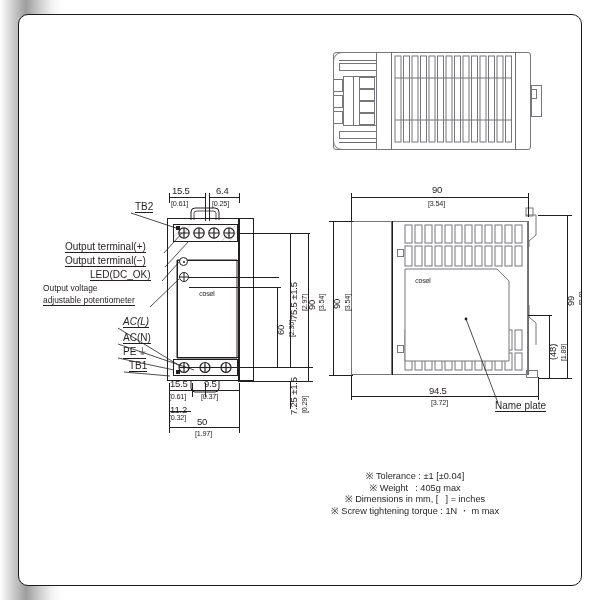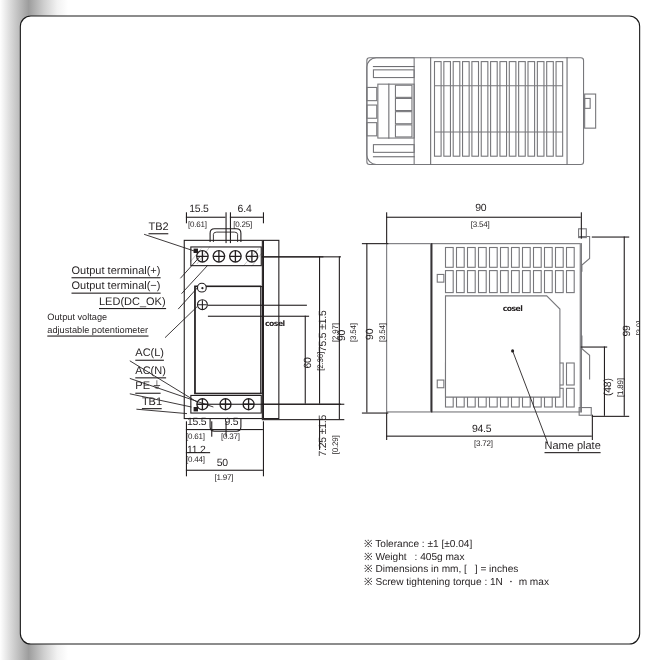--- a/index.html
+++ b/index.html
@@ -25,22 +25,22 @@
   .boxb{position:absolute;border:1.6px solid #231f20;box-sizing:border-box;}
   .fill{position:absolute;background:#231f20;}
   .t{position:absolute;white-space:nowrap;color:#231f20;font-family:"Liberation Sans",sans-serif;}
   .dim{font-size:9.5px;letter-spacing:-0.2px;}
   .dimsm{font-size:7.3px;letter-spacing:-0.2px;}
   .lbl{font-size:10px;}
   .lblsm{font-size:8.4px;}
   .ul{border-bottom:1px solid #231f20;padding-bottom:0px;}
   .rot{transform-origin:0 0;transform:rotate(-90deg);}
   .note{font-size:9.2px;color:#231f20;line-height:11.6px;white-space:nowrap;}
-  .cosel{font-size:7px;font-weight:bold;letter-spacing:-0.5px;color:#231f20;
-     font-family:"DejaVu Sans",sans-serif;margin-left:42px;}
+  .cosel{font-size:7px;font-weight:normal;letter-spacing:-0.5px;color:#231f20;
+     font-family:"DejaVu Sans",sans-serif;}
   .scr{position:absolute;border:1.4px solid #231f20;border-radius:50%;box-sizing:border-box;background:#fff;}
   svg{position:absolute;overflow:visible;}
 </style>
 </head>
 <body>
 
 <div id="sheet">
 
   <div class="dw" style="left:300px;top:22px;width:230px;height:120px;">
 
@@ -213,21 +213,21 @@
     <div class="h" style="left:150px;top:396px;width:22px;"></div>
     <div class="h" style="left:173px;top:375px;width:47px;"></div>
     <div class="h" style="left:150px;top:412px;width:70px;"></div>
     <div class="v" style="left:150px;top:368px;height:50px;"></div>
     <div class="v" style="left:173px;top:368px;height:14px;"></div>
     <div class="v" style="left:186px;top:368px;height:14px;"></div>
     <div class="v" style="left:220px;top:368px;height:50px;"></div>
     <div class="t dim" style="left:151px;top:363px;">15.5</div>
     <div class="t dimsm" style="left:150px;top:377px;">[0.61]</div>
     <div class="t dim" style="left:151px;top:389px;">11.2</div>
-    <div class="t dimsm" style="left:150px;top:398px;">[0.44]</div>
+    <div class="t dimsm" style="left:150px;top:398px;">[0.32]</div>
     <div class="t dim" style="left:185px;top:363px;">9.5</div>
     <div class="t dimsm" style="left:182px;top:377px;">[0.37]</div>
     <div class="t dim" style="left:178px;top:401px;">50</div>
     <div class="t dimsm" style="left:176px;top:414px;">[1.97]</div>
 
     <div class="t lbl ul" style="left:116px;top:186px;">TB2</div>
     <div>
       <svg width="60" height="30" style="left:112px;top:198px;">
           <line x1="0" y1="0" x2="48" y2="16" stroke="#231f20" stroke-width="0.8"></line>
         </svg>
@@ -255,21 +255,21 @@
     </div>
 
     <div class="t lblsm" style="left:24px;top:268px;">Output voltage</div>
     <div class="t lblsm ul" style="left:24px;top:280px;">adjustable potentiometer</div>
     <div>
       <svg width="48" height="30" style="left:131px;top:292px;">
           <line x1="0" y1="0" x2="29" y2="-28" stroke="#231f20" stroke-width="0.8"></line>
         </svg>
     </div>
 
-    <div class="t lbl ul" style="left:104px;top:301px;">AC(L)</div>
+    <div class="t lbl ul" style="left:104px;top:301px;font-style:italic;">AC(L)</div>
     <div>
       <svg width="70" height="46" style="left:99px;top:313px;">
           <line x1="0" y1="0" x2="62" y2="38" stroke="#231f20" stroke-width="0.8"></line>
         </svg>
     </div>
 
     <div class="t lbl ul" style="left:104px;top:317px;">AC(N)</div>
     <div>
       <svg width="80" height="36" style="left:99px;top:329px;">
           <line x1="0" y1="0" x2="76" y2="26" stroke="#231f20" stroke-width="0.8"></line>
@@ -419,21 +419,21 @@
 
     <div class="t lbl ul" style="left:176px;top:235px;">Name plate</div>
     <div>
       <svg width="60" height="90" style="left:147px;top:154px;">
         <line x1="0" y1="0" x2="32" y2="84" stroke="#231f20" stroke-width="0.8"></line>
         <circle cx="0" cy="0" r="1.4" fill="#231f20"></circle>
       </svg>
     </div>
   </div>
 
-  <div class="dw" style="left:312px;top:474px;">
+  <div class="dw" style="left:312px;top:456px;text-align:center;">
     <div class="note">
       <span>※</span>
       <span>Tolerance : ±1 [±0.04]</span>
     </div>
     <div class="note">
       <span>※</span>
       <span>Weight  : 405g max</span>
     </div>
     <div class="note">
       <span>※</span>

